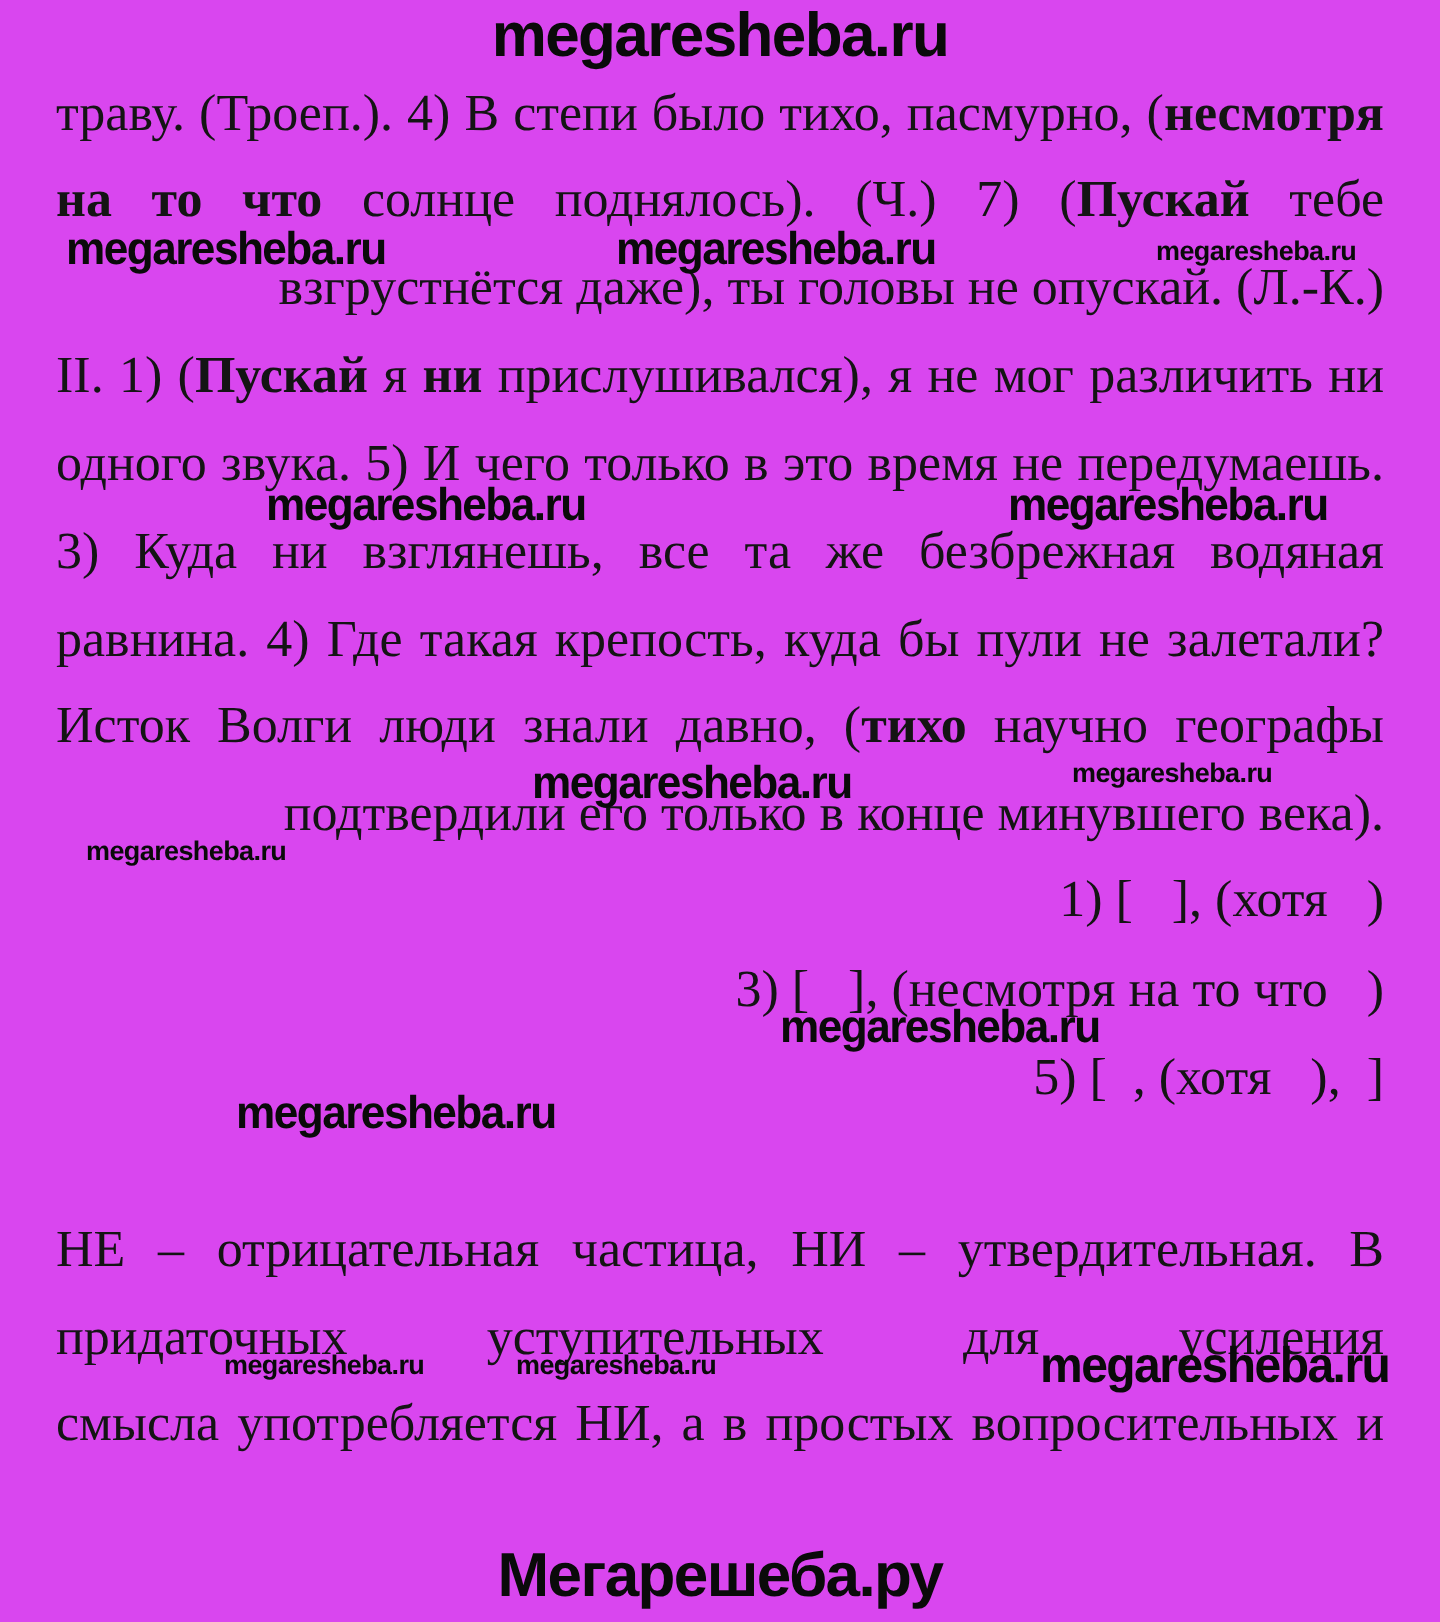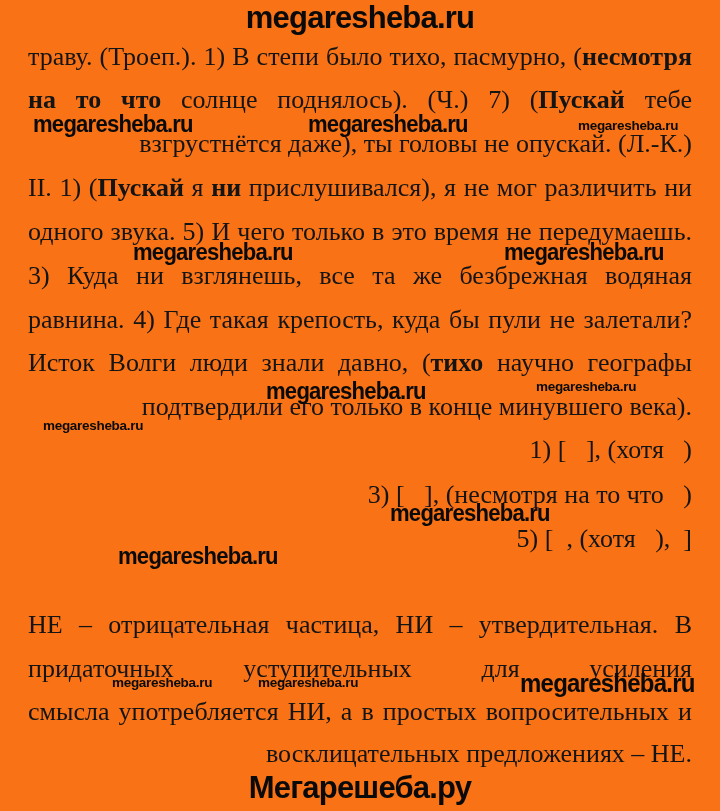--- a/index.html
+++ b/index.html
@@ -1,20 +1,20 @@
 <!DOCTYPE html>
 <html><head>
 <meta charset="utf-8">
 <style>
   html,body{margin:0;padding:0;background:#e8e8e8;}
   .page{
     position:relative;
     width:720px;height:811px;
     margin:0 auto;
-    background:#f97316;
+    background:#d946ef;
     color:#141414;
     overflow:hidden;
     font-family:"Liberation Serif", serif;
   }
   .line{
     position:absolute;
     left:28px;width:664px;height:34px;
     font-size:26px;line-height:34px;
     white-space:nowrap;
     color:#141414;
@@ -51,21 +51,21 @@
   .site-header{top:1px;}
   .site-footer{top:771px;}
 </style>
 </head>
 <body>
 
 <div class="page">
 
   <div class="site-header">megaresheba.ru</div>
 
-  <div class="line justify" style="top:40px"><span>траву. (Троеп.). 1) В степи было тихо, пасмурно, (</span><b>несмотря</b></div>
+  <div class="line justify" style="top:40px"><span>траву. (Троеп.). 4) В степи было тихо, пасмурно, (</span><b>несмотря</b></div>
 
   <div class="line justify" style="top:83px"><b>на то что</b><span> солнце поднялось). (Ч.) 7) (</span><b>Пускай</b><span> тебе</span></div>
 
   <div class="line" style="top:127px">взгрустнётся даже), ты головы не опускай. (Л.-К.)</div>
 
   <div class="line justify" style="top:171px"><span>II. 1) (</span><b>Пускай</b><span> я </span><b>ни</b><span> прислушивался), я не мог различить ни</span></div>
 
   <div class="line justify" style="top:215px">одного звука. 5) И чего только в это время не передумаешь.</div>
   <div class="line justify" style="top:259px">3) Куда ни взглянешь, все та же безбрежная водяная</div>
   <div class="line justify" style="top:303px">равнина. 4) Где такая крепость, куда бы пули не залетали? 5)</div>
@@ -74,21 +74,20 @@
 
   <div class="line" style="top:390px">подтвердили его только в конце минувшего века).</div>
 
   <div class="line" style="top:433px">1) [&nbsp;&nbsp;&nbsp;], (хотя&nbsp;&nbsp;&nbsp;)</div>
   <div class="line" style="top:478px">3) [&nbsp;&nbsp;&nbsp;], (несмотря на то что&nbsp;&nbsp;&nbsp;)</div>
   <div class="line" style="top:522px">5) [&nbsp;&nbsp;, (хотя&nbsp;&nbsp;&nbsp;),&nbsp;&nbsp;]</div>
 
   <div class="line justify" style="top:608px">НЕ – отрицательная частица, НИ – утвердительная. В</div>
   <div class="line justify" style="top:652px">придаточных уступительных для усиления утвердительного</div>
   <div class="line justify" style="top:695px">смысла употребляется НИ, а в простых вопросительных и</div>
-  <div class="line" style="top:737px">восклицательных предложениях – НЕ.</div>
 
   <div class="wm big" style="left:33px;top:113px">megaresheba.ru</div>
   <div class="wm big" style="left:308px;top:113px">megaresheba.ru</div>
   <div class="wm small" style="left:578px;top:119px">megaresheba.ru</div>
 
   <div class="wm big" style="left:133px;top:241px">megaresheba.ru</div>
   <div class="wm big" style="left:504px;top:241px">megaresheba.ru</div>
 
   <div class="wm big" style="left:266px;top:380px">megaresheba.ru</div>
   <div class="wm small" style="left:536px;top:380px">megaresheba.ru</div>

